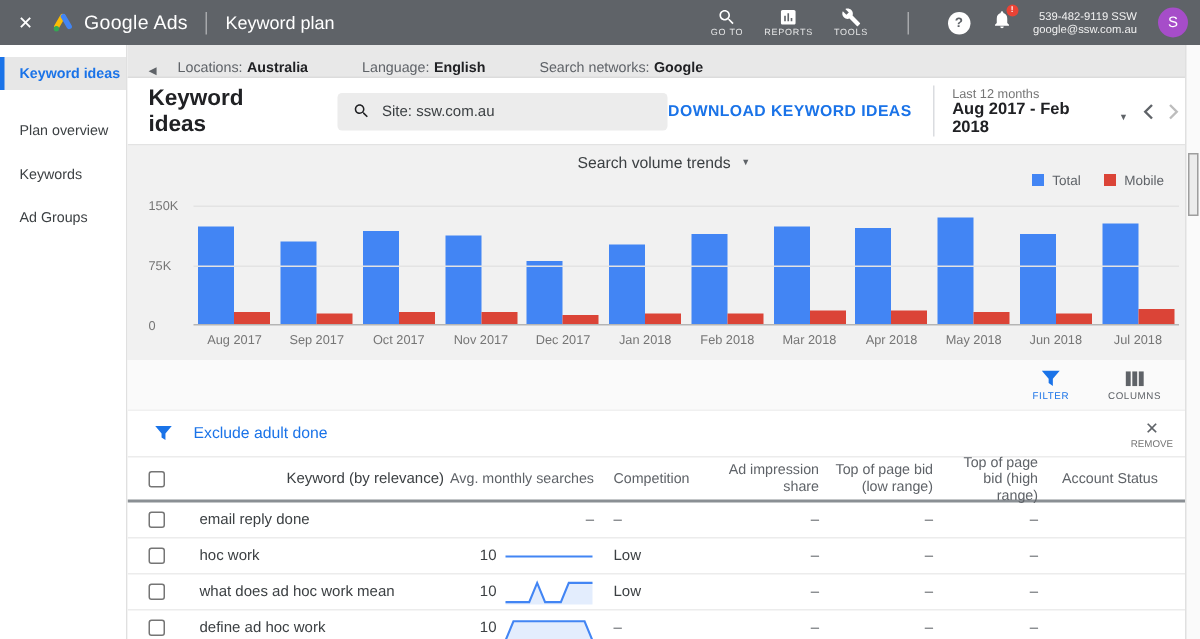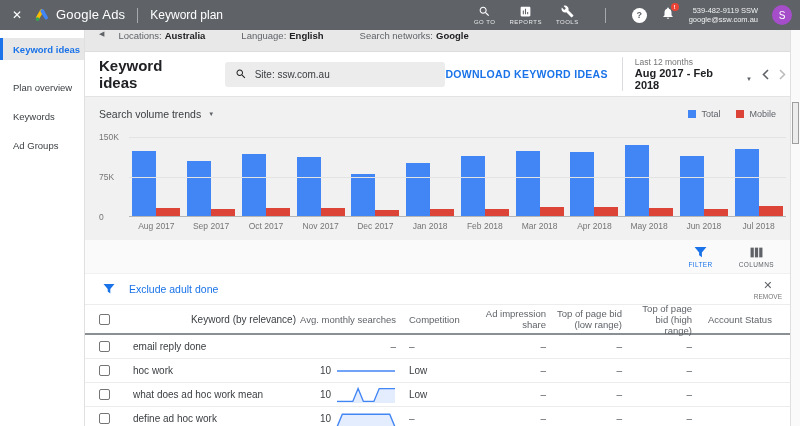--- a/index.html
+++ b/index.html
@@ -24,40 +24,40 @@
   
   .main { display:flex; height:396px; }
   .sidebar { width:85px; background:#fff; border-right:1px solid #e0e0e0; padding-top:8px; flex:0 0 85px; }
   .side-item { height:22px; display:flex; align-items:center; padding-left:13px; font-size:9.5px; color:#3c4043; cursor:pointer; }
   .side-item.selected { background:#e7e7e7; border-left:3px solid #1a73e8; padding-left:10px; color:#1a73e8; font-weight:bold; margin-bottom:16px; }
   .side-item + .side-item:not(.selected) { margin-top:7px; }
 
   .content { flex:1; background:#f1f1f1; position:relative; overflow:hidden; }
 
   
-  .filterbar { height:22px; background:#e8e8e8; border-bottom:1px solid #dcdcdc; display:flex; align-items:flex-start; padding:0 14px; }
+  .filterbar { height:22px; background:#e8e8e8; border-bottom:1px solid #dcdcdc; display:flex; align-items:flex-end; padding:0 14px; }
   .back-arrow { font-size:7px; color:#5f6368; margin-right:14px; cursor:pointer; }
   .fchip { font-size:9.5px; color:#5f6368; margin-right:36px; cursor:pointer; }
   .fchip b { color:#202124; margin-left:3px; }
 
   
   .panel-header { height:45px; background:#fff; border-bottom:1px solid #e3e3e3; display:flex; align-items:center; padding:0 14px; }
   .ph-title { font-size:15px; font-weight:bold; color:#202124; margin-right:22px; }
   .searchbox { width:225px; height:25px; background:#ececec; border-radius:3px; display:flex; align-items:center; padding:0 10px; gap:8px; cursor:text; }
   .searchbox .sval { font-size:10px; color:#3c4043; }
   .download { margin-left:auto; font-size:10.5px; font-weight:bold; letter-spacing:.3px; color:#1a73e8; cursor:pointer; white-space:nowrap; }
   .range { border-left:1px solid #dadce0; margin-left:14px; padding-left:12px; }
   .range .r1 { font-size:8.5px; color:#757575; }
   .range .r2 { font-size:11px; font-weight:bold; color:#202124; display:flex; align-items:center; gap:8px; cursor:pointer; }
   .caret { font-size:6px; color:#5f6368; }
   .chev { margin-left:10px; cursor:pointer; display:flex; align-items:center; }
 
   
   .chart-sec { padding:6px 14px 0 14px; }
-  .trends-row { display:flex; align-items:center; height:22px; }
+  .trends-row { display:flex; align-items:center; height:22px;flex-direction:column; }
   .trends-btn { font-size:10.5px; color:#3c4043; display:flex; align-items:center; gap:7px; cursor:pointer; }
   .legend { margin-left:auto; display:flex; align-items:center; gap:16px; padding-right:10px; }
   .legend-item { display:flex; align-items:center; gap:5px; font-size:9px; color:#5f6368; }
   .legend-sq { width:8px; height:8px; }
   .chart { position:relative; margin-top:12px; }
   .ylab { position:absolute; left:0; font-size:8.5px; color:#757575; transform:translateY(-50%); }
   .plot { margin-left:30px; height:80px; position:relative; border-bottom:1px solid #b5b5b5; }
   .grid { position:absolute; left:0; right:0; height:1px; background:#e3e3e3; }
   .groups { display:flex; height:100%; align-items:flex-end; }
   .group { flex:1; display:flex; justify-content:center; align-items:flex-end; }

